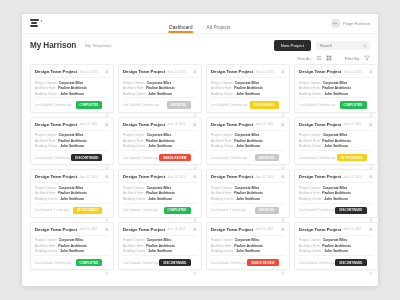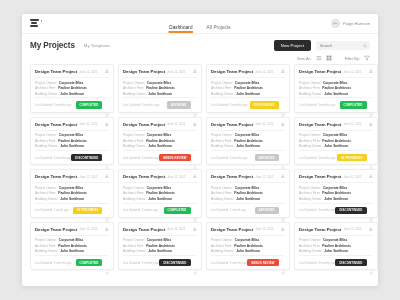--- a/index.html
+++ b/index.html
@@ -170,21 +170,21 @@
 
     <div class="nav-right">
       <div class="avatar">
         <span>PH</span>
       </div>
       <div class="user-name">Paige Harrison</div>
     </div>
   </div>
 
   <div class="page-head">
-    <div class="page-title">My Projects</div>
+    <div class="page-title">My Harrison</div>
     <div class="tab-templates">My Templates</div>
 
     <div class="head-right">
       <button class="btn-new">New Project</button>
       <div class="search-box">
         <input placeholder="Search" style="">
         <svg class="search-ico" viewBox="0 0 12 12">
           <circle cx="5" cy="5" r="3.2" fill="none" stroke="#a8a8a8" stroke-width="1.2"></circle>
           <line x1="7.4" y1="7.4" x2="10" y2="10" stroke="#a8a8a8" stroke-width="1.2" stroke-linecap="round"></line>
         </svg>

